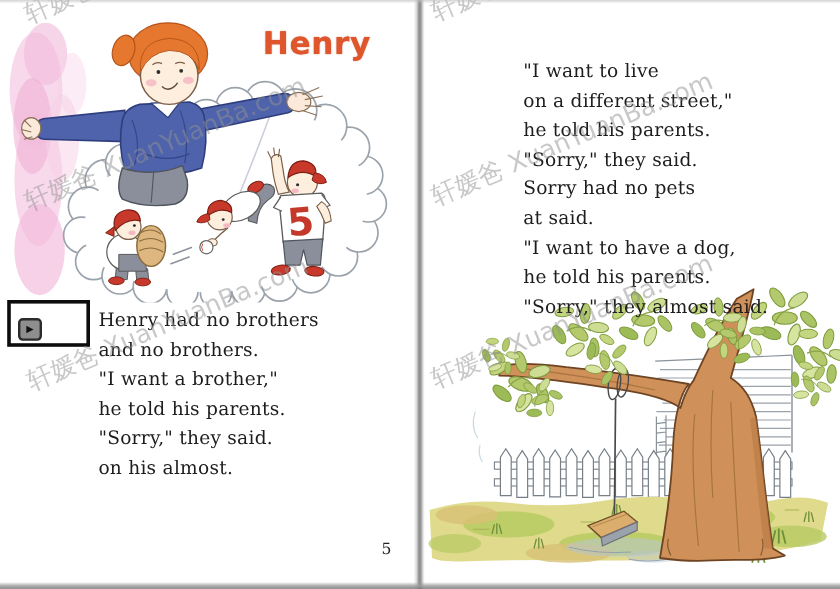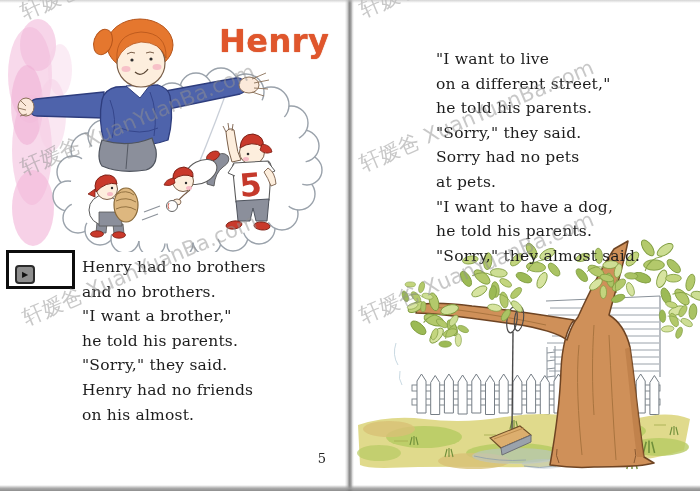--- a/index.html
+++ b/index.html
@@ -3,21 +3,21 @@
 <meta charset="utf-8">
 <style>
   html,body{margin:0;padding:0;background:#fff;}
   .spread{position:relative;width:700px;height:491px;background:#fff;overflow:hidden;
           font-family:"DejaVu Serif",serif;}
   .page{position:absolute;top:0;height:491px;background:#fff;}
   .page-left{left:0;width:345px;}
   .page-right{left:354px;width:346px;}
   .illus{position:absolute;left:0;top:0;}
   .title{position:absolute;left:219px;top:22px;width:110px;
-         font-family:"DejaVu Sans",sans-serif;font-weight:bold;font-size:32px;
+         font-family:"DejaVu Sans",sans-serif;font-weight:bold;font-size:26px;
          color:#e0562c;letter-spacing:.5px;
          text-shadow:0 0 1px #c44a20;}
   .textblock{position:absolute;z-index:5;}
   .tb-left{left:82px;top:255px;width:250px;}
   .tb-right{left:436px;top:47px;width:250px;}
   .line{font-size:15.5px;line-height:24.6px;color:#1d1d1d;letter-spacing:.2px;white-space:nowrap;}
   .pagenum{position:absolute;left:313px;top:451px;width:18px;text-align:center;
            font-size:13px;color:#222;z-index:5;}
   .play-box{position:absolute;left:6px;top:250px;width:63px;height:33px;
             border:3px solid #0d0d0d;background:#fff;z-index:6;cursor:pointer;}
@@ -168,37 +168,36 @@
     <div class="play-box">
       <div class="play-icon">▶</div>
     </div>
 
     <div class="textblock tb-left">
       <div class="line">Henry had no brothers</div>
       <div class="line">and no brothers.</div>
       <div class="line">"I want a brother,"</div>
       <div class="line">he told his parents.</div>
       <div class="line">"Sorry," they said.</div>
-      <div class="line">Henry had no friends</div>
       <div class="line">on his almost.</div>
     </div>
 
     <div class="pagenum">5</div>
   </div>
 
   <div class="gutter"></div>
 
   <div class="page page-right">
     <div class="textblock tb-right" style="left:82px;top:47px;">
       <div class="line">"I want to live</div>
       <div class="line">on a different street,"</div>
       <div class="line">he told his parents.</div>
       <div class="line">"Sorry," they said.</div>
       <div class="line">Sorry had no pets</div>
-      <div class="line">at pets.</div>
+      <div class="line">at said.</div>
       <div class="line">"I want to have a dog,</div>
       <div class="line">he told his parents.</div>
       <div class="line">"Sorry," they almost said.</div>
     </div>
 
     <svg class="illus" style="top:225px;" width="346" height="266" viewBox="0 0 346 266">
       <defs>
         <path id="picket" d="M0,39 L0,7 L4.5,0 L9,7 L9,39 Z"></path>
         <g id="leafc">
           <ellipse rx="8" ry="4" fill="#b3c96b" stroke="#7f9c3f" stroke-width="0.7" transform="rotate(20)"></ellipse>

